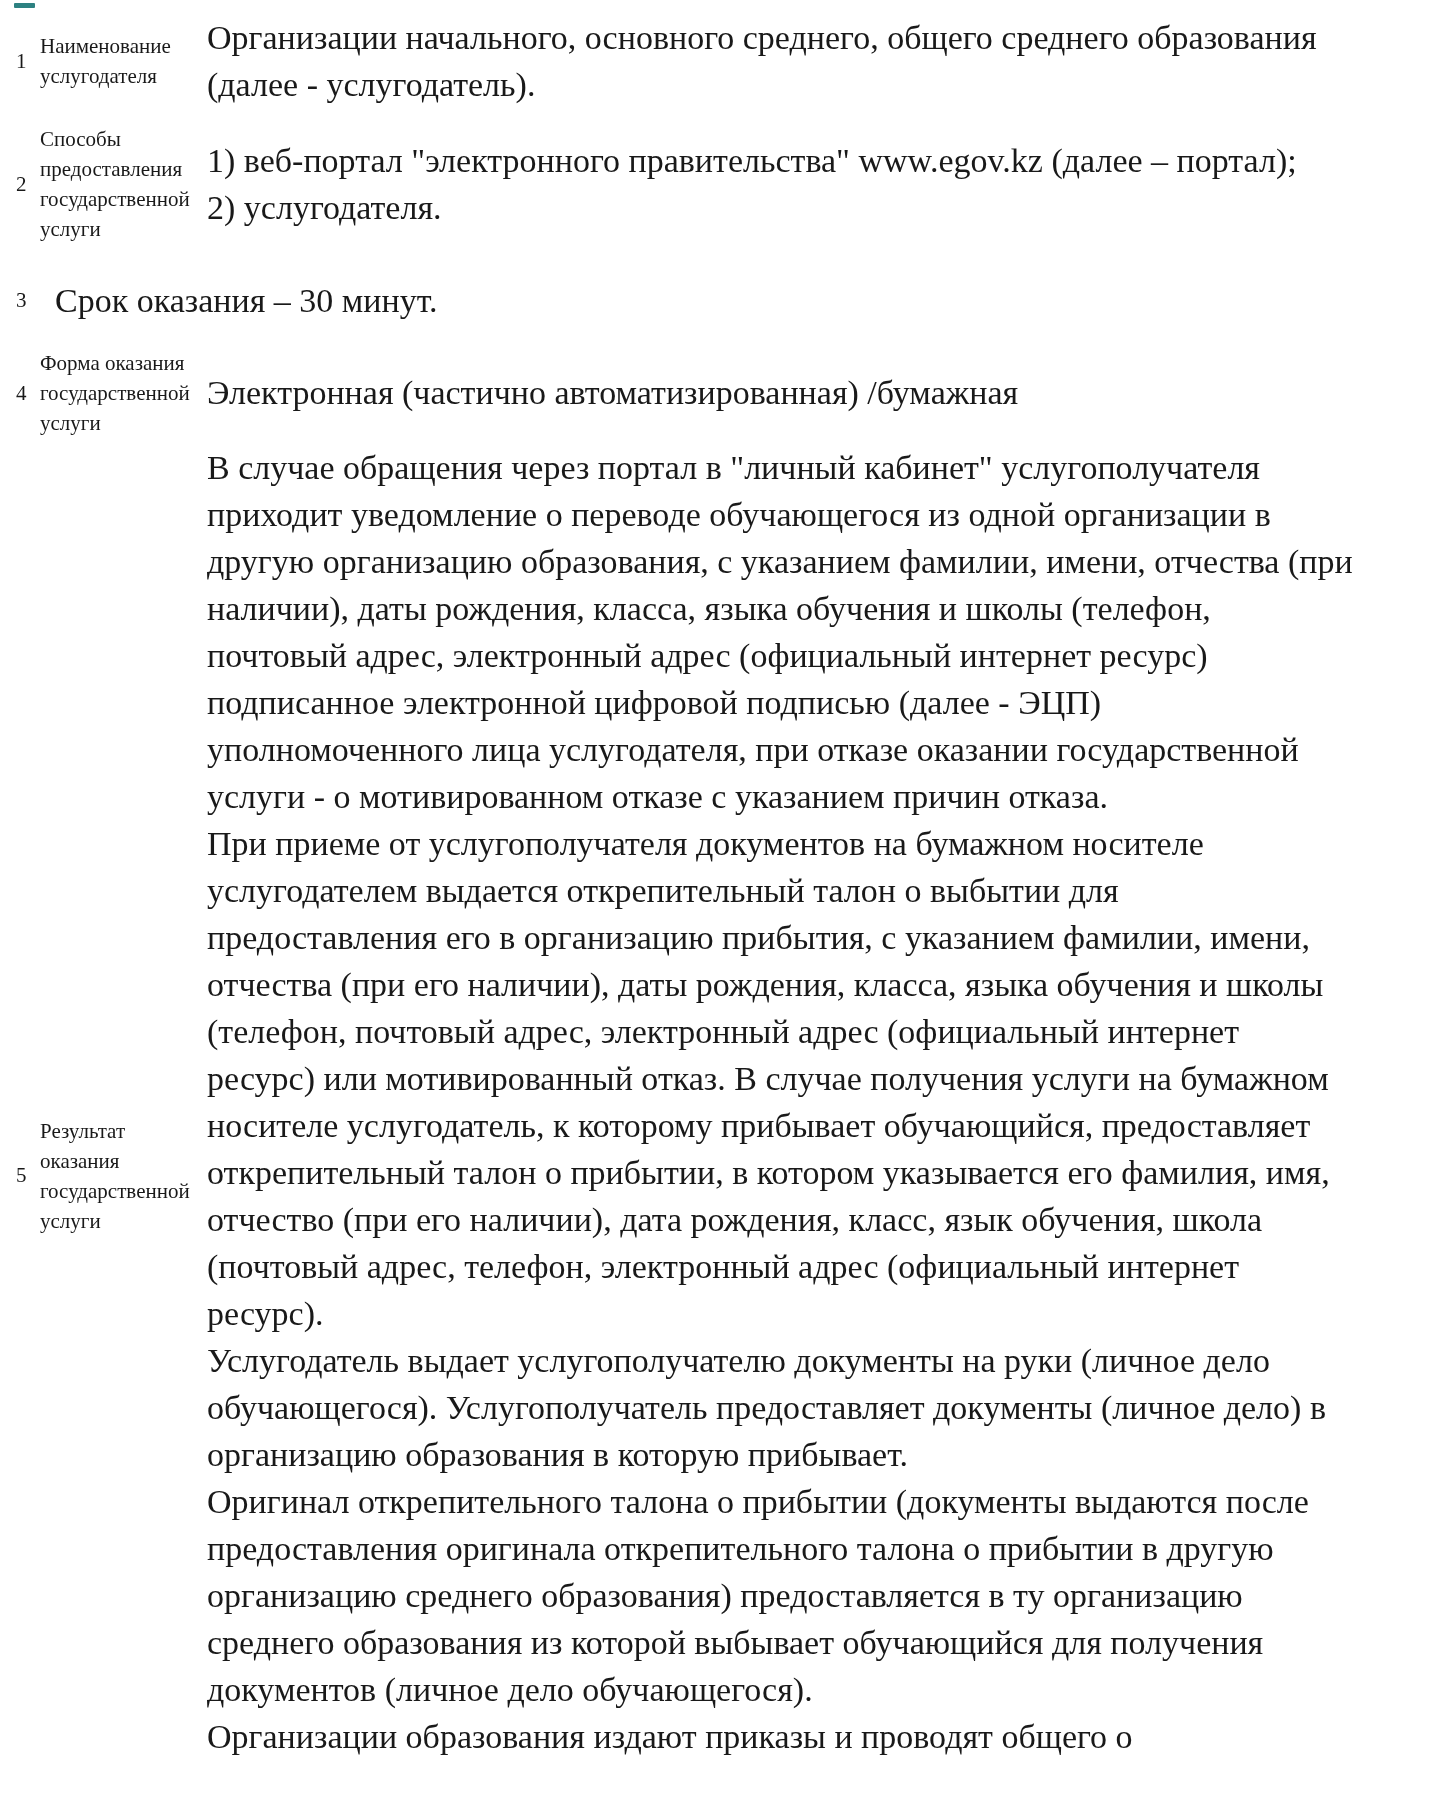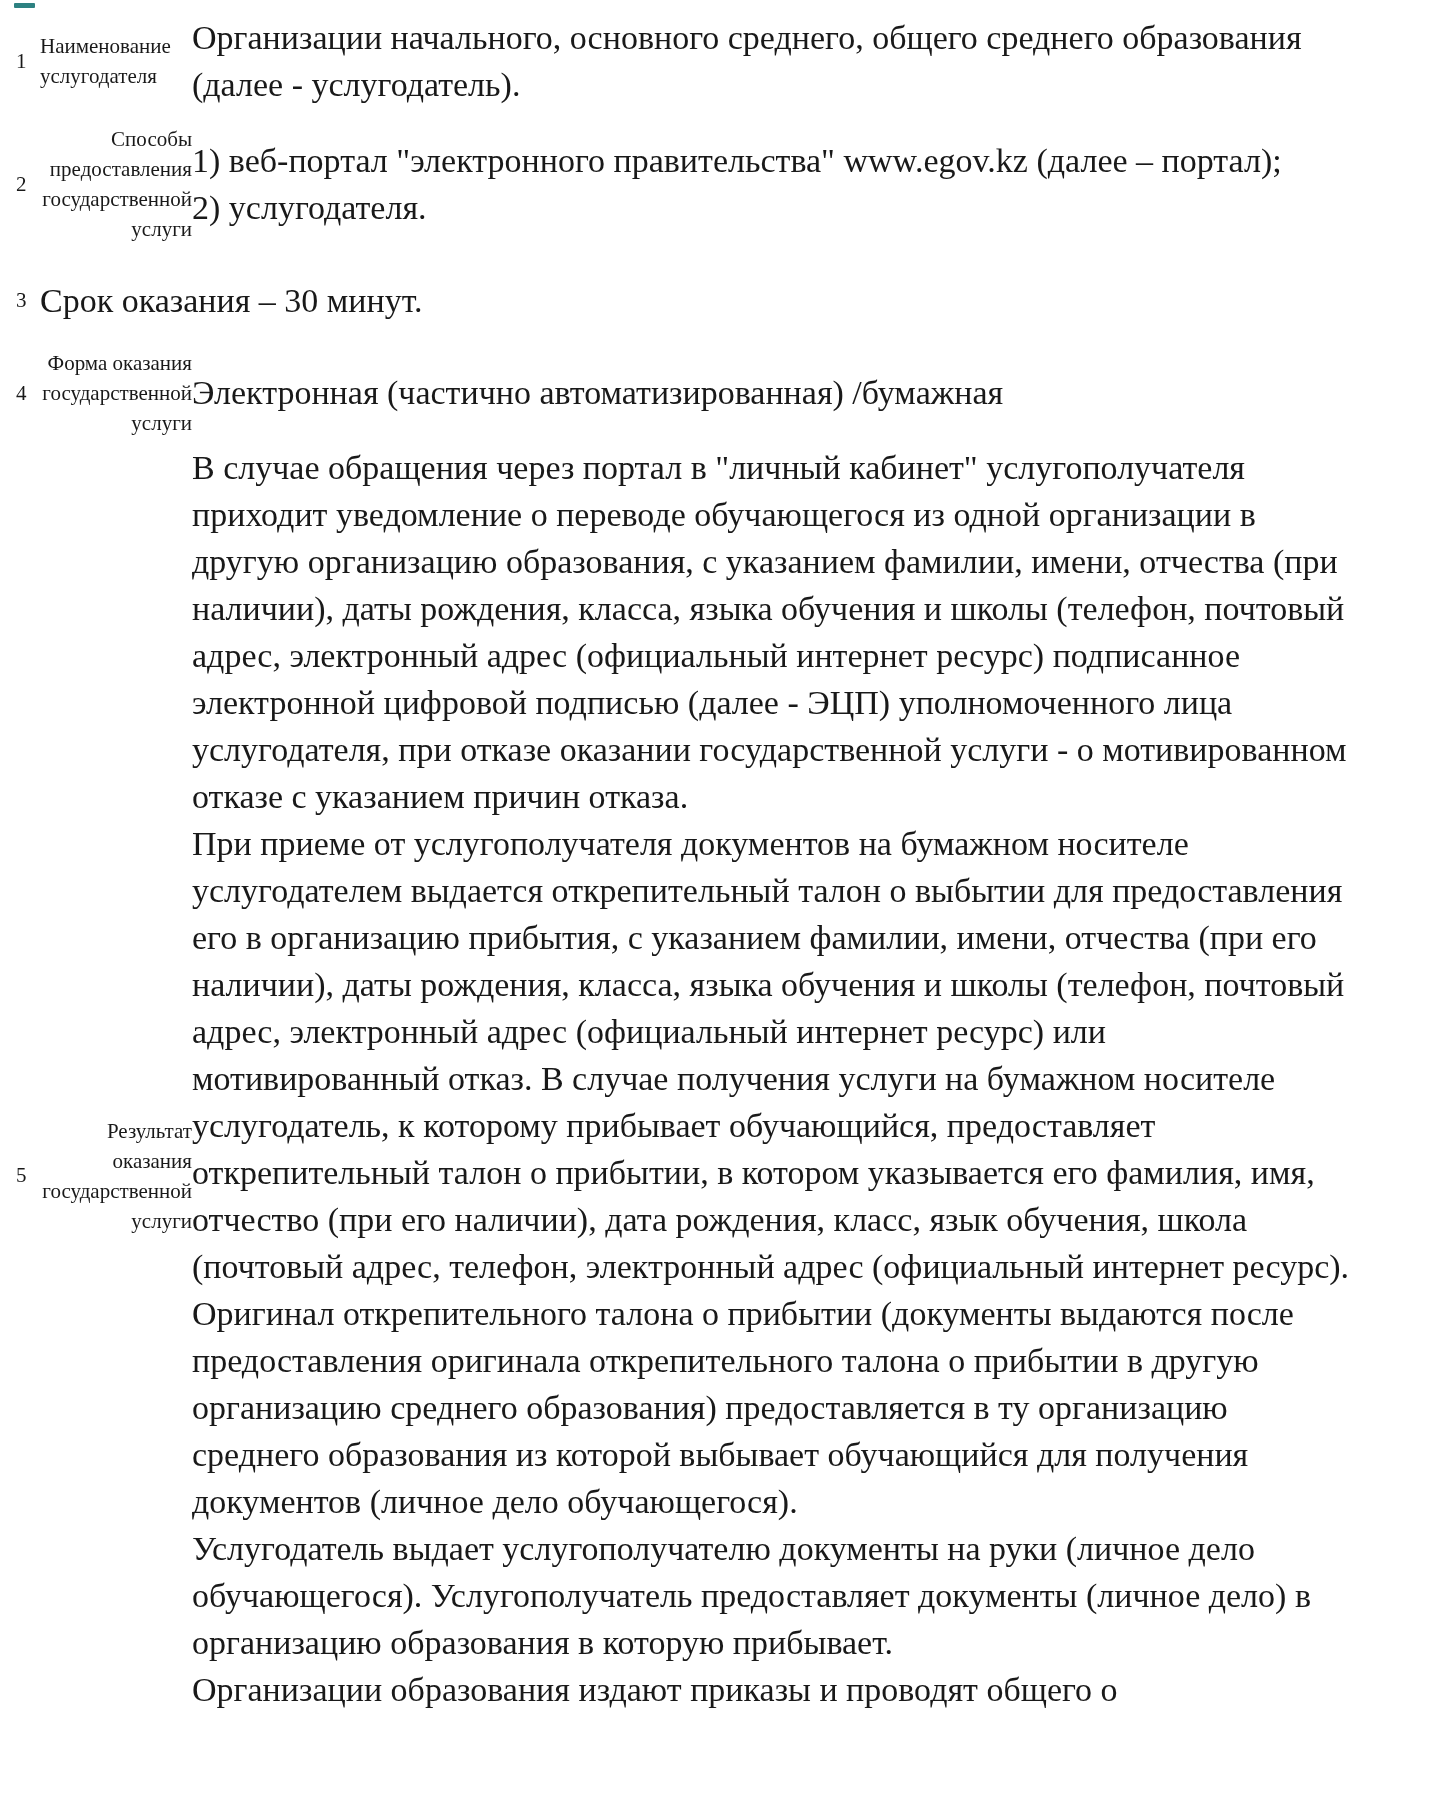--- a/index.html
+++ b/index.html
@@ -44,24 +44,25 @@
     padding-left: 16px;
     font-size: 21px;
     line-height: 30px;
     text-align: left;
   }
   .cell-label {
     flex: none;
     width: 152px;
     font-size: 21px;
     line-height: 30px;
-    text-align: right;
+    text-align: left;
   }
   .cell-content {
     flex: 1 1 auto;
+    margin-left: 15px;
     margin-right: 85px;
     font-size: 34px;
     line-height: 47px;
     text-align: left;
   }
   .cell-content p { margin: 0; padding: 0; }
   .centered { text-align: left; }
 
   .row-1 { height: 102px; }
   .row-2 { height: 143px; }
@@ -112,20 +113,20 @@
         <p>Электронная (частично автоматизированная) /бумажная</p>
       </div>
     </div>
 
     <div class="row row-5">
       <div class="cell-num">5</div>
       <div class="cell-label">Результат оказания государственной услуги</div>
       <div class="cell-content">
         <p>В случае обращения через портал в "личный кабинет" услугополучателя приходит уведомление о переводе обучающегося из одной организации в другую организацию образования, с указанием фамилии, имени, отчества (при наличии), даты рождения, класса, языка обучения и школы (телефон, почтовый адрес, электронный адрес (официальный интернет ресурс) подписанное электронной цифровой подписью (далее - ЭЦП) уполномоченного лица услугодателя, при отказе оказании государственной услуги - о мотивированном отказе с указанием причин отказа.</p>
         <p>При приеме от услугополучателя документов на бумажном носителе услугодателем выдается открепительный талон о выбытии для предоставления его в организацию прибытия, с указанием фамилии, имени, отчества (при его наличии), даты рождения, класса, языка обучения и школы (телефон, почтовый адрес, электронный адрес (официальный интернет ресурс) или мотивированный отказ. В случае получения услуги на бумажном носителе услугодатель, к которому прибывает обучающийся, предоставляет открепительный талон о прибытии, в котором указывается его фамилия, имя, отчество (при его наличии), дата рождения, класс, язык обучения, школа (почтовый адрес, телефон, электронный адрес (официальный интернет ресурс).</p>
+        <p>Услугодатель выдает услугополучателю документы на руки (личное дело обучающегося). Услугополучатель предоставляет документы (личное дело) в организацию образования в которую прибывает.</p>
         <p>Оригинал открепительного талона о прибытии (документы выдаются после предоставления оригинала открепительного талона о прибытии в другую организацию среднего образования) предоставляется в ту организацию среднего образования из которой выбывает обучающийся для получения документов (личное дело обучающегося).</p>
-        <p>Услугодатель выдает услугополучателю документы на руки (личное дело обучающегося). Услугополучатель предоставляет документы (личное дело) в организацию образования в которую прибывает.</p>
         <p>Организации образования издают приказы и проводят общего о</p>
       </div>
     </div>
 
   </div>
 </div>
 
 </body></html>

